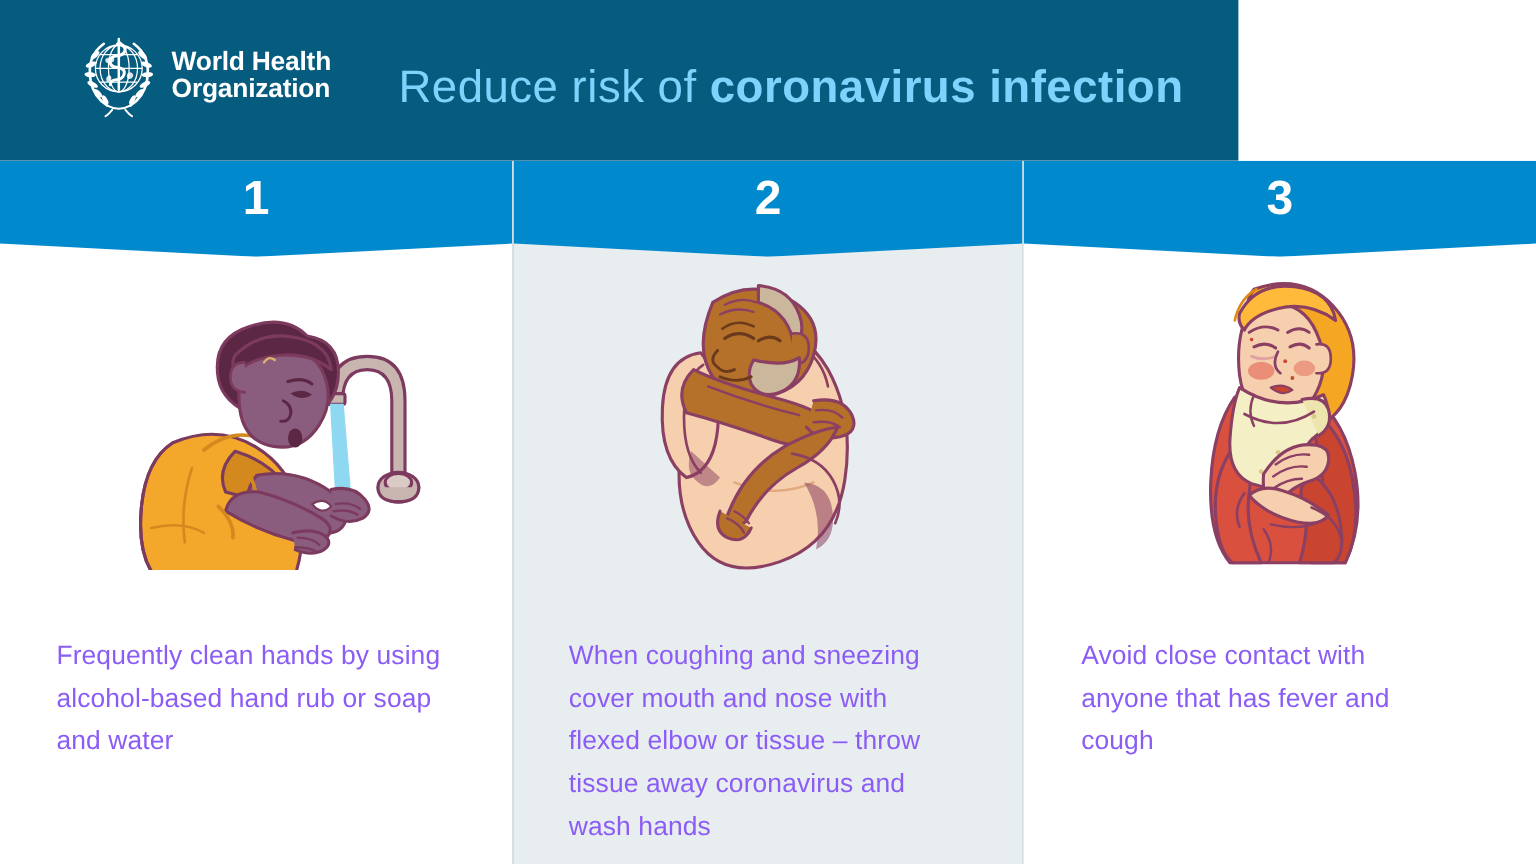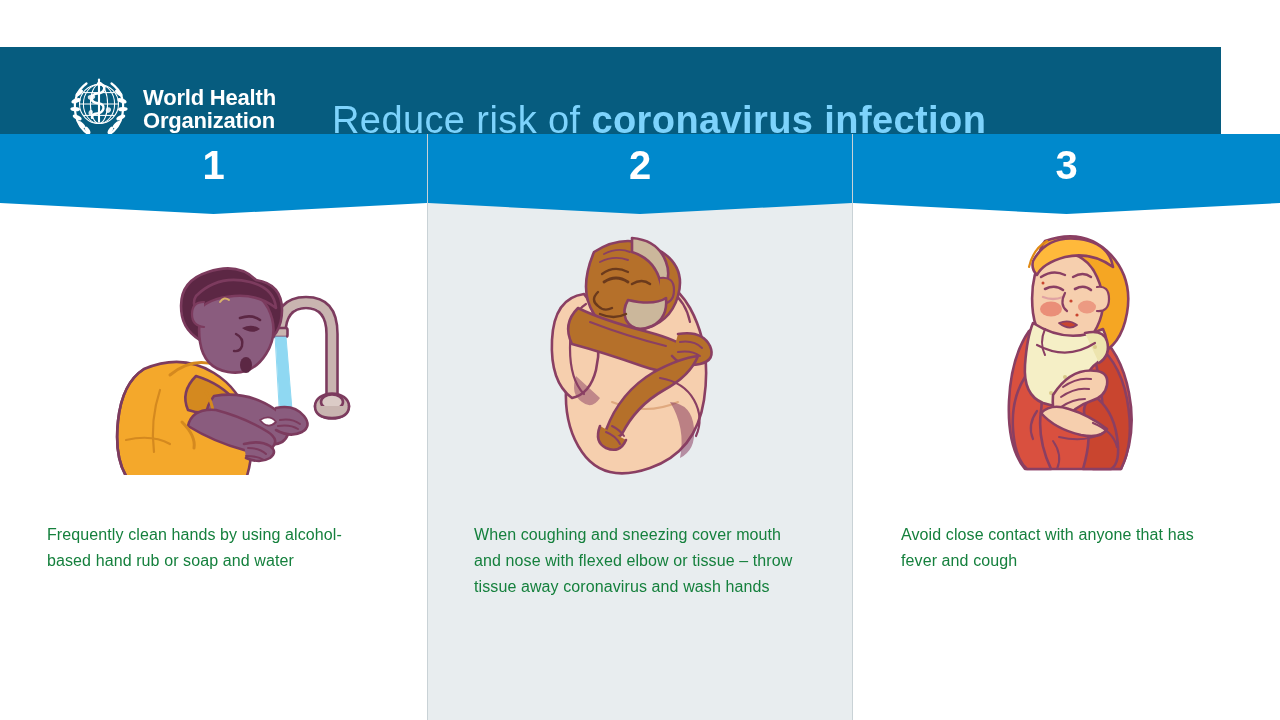--- a/index.html
+++ b/index.html
@@ -19,26 +19,25 @@
     height: 720px;
     overflow: hidden;
     background: #ffffff;
   }
 
   
   .header {
     position: absolute;
     left: 0;
     top: 0;
-    width: 1221px;
+    width: 1032px;
     height: 134px;
     background: #065C7F;
     display: flex;
     align-items: center;
-    margin-top: 47px;
   }
   .logo-block {
     position: absolute;
     left: 66px;
     top: 26px;
     display: flex;
     align-items: center;
     gap: 11px;
   }
   .logo-emblem {
@@ -135,22 +134,22 @@
     display: flex;
     align-items: center;
     justify-content: center;
   }
   .illustration svg { display: block; }
 
   
   .caption {
     position: absolute;
     top: 372px;
-    color: #15803d;
-    font-size: 16px;
+    color: #8b5cf6;
+    font-size: 22px;
     font-weight: 300;
     line-height: 1.62;
     letter-spacing: 0.1px;
   }
   .cap-1 { left: 47px; width: 330px; }
   .cap-2 { left: 46px; width: 325px; }
   .cap-3 { left: 48px; width: 300px; }
 </style>
 </head>
 <body>

